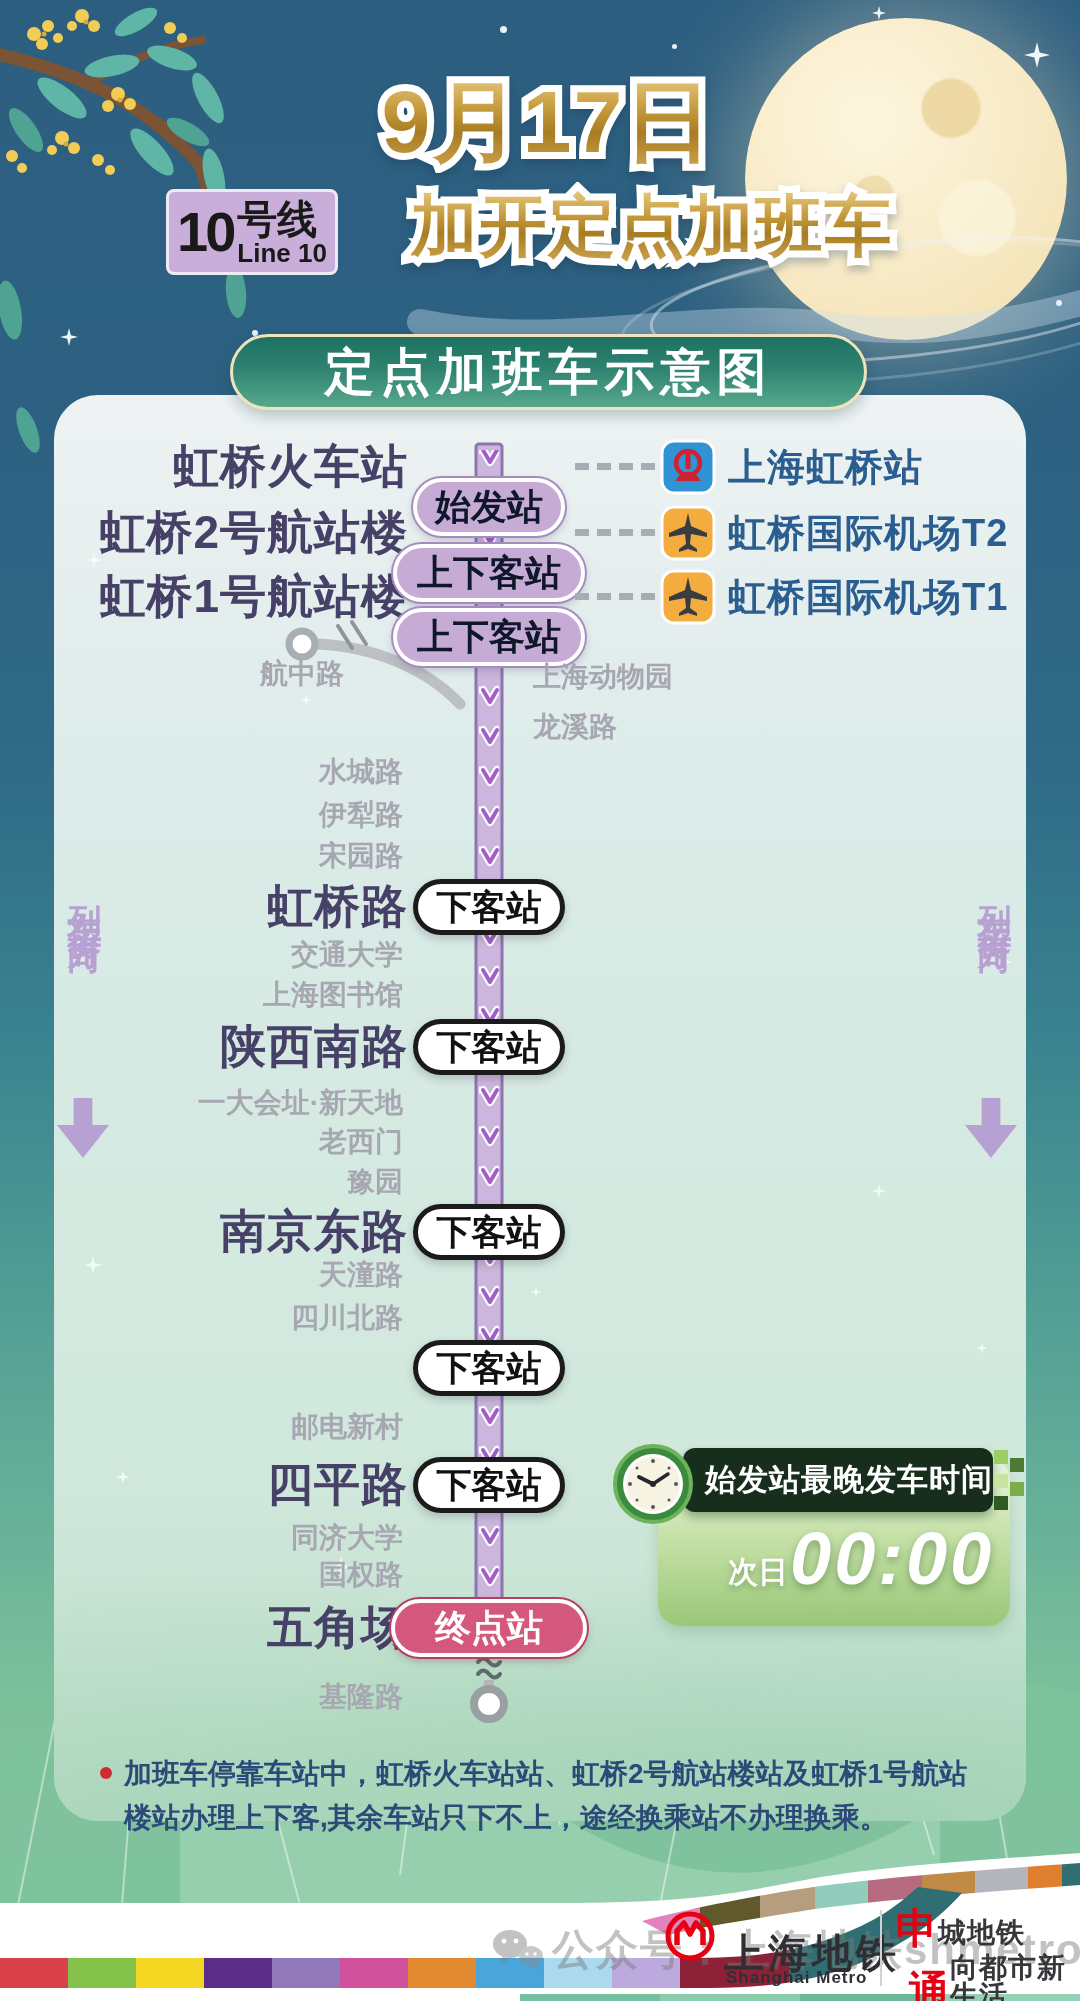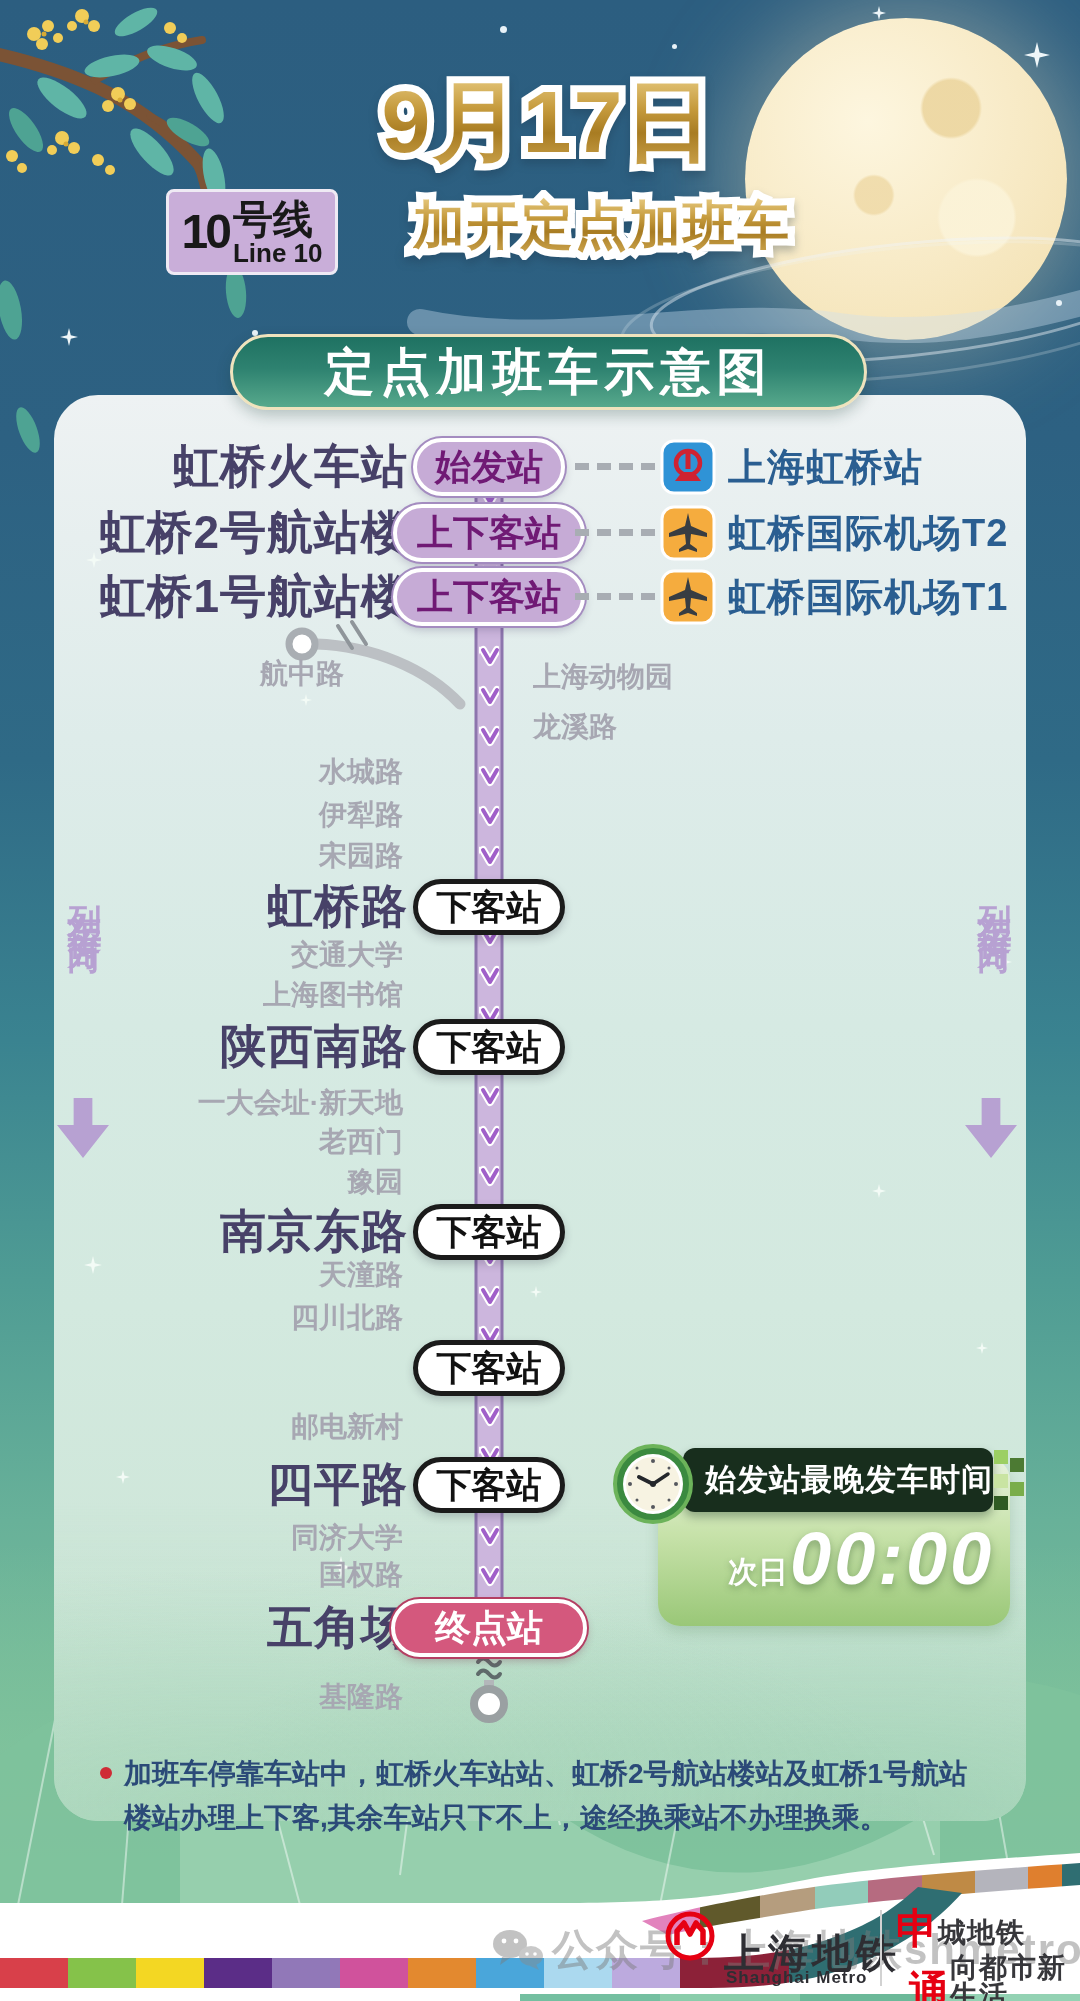--- a/index.html
+++ b/index.html
@@ -17,31 +17,31 @@
       radial-gradient(circle at 72% 62%, rgba(251,243,216,.9) 0 12%, rgba(251,243,216,0) 13%),
       radial-gradient(circle at 38% 32%, #fdf6df 0%, #f8ebc8 48%, #f2dfae 100%);
     box-shadow:0 0 90px 20px rgba(247,233,196,.35);}
   .sky-svg,.diagram-svg{position:absolute;left:0;top:0;pointer-events:none;}
   .dot-star{position:absolute;border-radius:50%;background:#e8f2f8;}
   .sparkle{position:absolute;background:#eef6f9;clip-path:polygon(50% 0,60% 40%,100% 50%,60% 60%,50% 100%,40% 60%,0 50%,40% 40%);}
   .sparkle.mint{background:#f3fbf6;}
   
   .line-badge{position:absolute;left:166px;top:189px;width:172px;height:86px;background:#c9aed9;
     border:3px solid #efeaf4;border-radius:8px;display:flex;align-items:center;justify-content:center;color:#191919;}
-  .line-badge .num{font-size:48px;font-weight:800;letter-spacing:-3px;line-height:1;}
+  .line-badge .num{font-size:56px;font-weight:800;letter-spacing:-3px;line-height:1;}
   .line-badge .col{display:flex;flex-direction:column;align-items:flex-start;margin-left:4px;text-align:center;}
   .line-badge .suffix{font-size:40px;font-weight:800;line-height:1.05;}
   .line-badge .en{font-size:26px;font-weight:800;line-height:1;}
   
   .title-line{position:absolute;white-space:nowrap;font-weight:900;transform:translate(-50%,-50%);}
   .title-line .outline{position:absolute;left:0;top:0;color:#fff;-webkit-text-stroke:14px #ffffff;filter:drop-shadow(0 5px 4px rgba(25,50,70,.30));}
   .title-line .fill{position:relative;background:linear-gradient(180deg,#e9cd84 0%,#c59a3c 38%,#a87c22 62%,#cda54e 100%);
     -webkit-background-clip:text;background-clip:text;color:transparent;}
   .t1{left:548px;top:122px;font-size:88px;letter-spacing:2px;}
-  .t2{left:602px;top:226px;font-size:52px;letter-spacing:2px;}
+  .t2{left:652px;top:226px;font-size:67px;letter-spacing:2px;}
   
   .banner{position:absolute;left:230px;top:334px;width:637px;height:76px;border-radius:40px;
     background:linear-gradient(180deg,#1f7262 0%,#2e8270 45%,#57a98c 100%);
     border:3px solid #efe3bd;display:flex;align-items:center;justify-content:center;
     color:#fff;font-size:50px;font-weight:900;letter-spacing:6px;box-shadow:0 6px 14px rgba(20,60,50,.25);}
   
   .panel{position:absolute;left:54px;top:395px;width:972px;height:1426px;border-radius:44px;
     background:linear-gradient(180deg,#eef2f3 0%,#e7efef 10%,#deecea 24%,#d6eae3 44%,#d3e9df 64%,#cfe7da 80%,#cbe5d5 100%);}
   .panel::after{content:'';position:absolute;left:0;right:0;bottom:0;height:320px;border-radius:0 0 44px 44px;
     background:
@@ -50,21 +50,21 @@
       linear-gradient(180deg, transparent, rgba(165,212,182,.40));}
   
   .st-name{position:absolute;right:672px;transform:translateY(-50%);white-space:nowrap;
     font-size:46px;font-weight:900;color:#474168;letter-spacing:1px;}
   .minor{position:absolute;transform:translateY(-50%);white-space:nowrap;font-size:28px;font-weight:600;color:#a7a7b2;}
   .minor.r{right:677px;}
   .minor.l{left:533px;}
   .minor.c{left:302px;transform:translate(-50%,-50%);}
   .badge{position:absolute;left:489px;transform:translate(-50%,-50%);display:flex;align-items:center;justify-content:center;
     border-radius:32px;white-space:nowrap;font-weight:900;}
-  .b-origin{width:152px;height:58px;background:#c6abd6;border:4px solid #fff;box-shadow:0 0 0 2px #a48cc0,0 4px 8px rgba(60,50,90,.25);color:#701a75;font-size:36px;}
+  .b-origin{width:152px;height:58px;background:#c6abd6;border:4px solid #fff;box-shadow:0 0 0 2px #a48cc0,0 4px 8px rgba(60,50,90,.25);color:#0f172a;font-size:36px;margin-top:40px;}
   .b-wide{width:192px;}
   .b-alight{width:152px;height:56px;background:#fff;border:5px solid #1b1b1b;color:#111;font-size:35px;box-shadow:0 4px 8px rgba(40,40,60,.22);}
   .b-term{width:196px;height:58px;background:#d4587d;border:4px solid #fff;box-shadow:0 0 0 2px #b43f63,0 4px 8px rgba(120,40,70,.3);color:#fff;font-size:36px;}
   
   .dash{position:absolute;width:80px;border-top:7px dashed #a8adb3;}
   .hub-icon{position:absolute;width:56px;height:56px;}
   .hub-label{position:absolute;transform:translateY(-50%);white-space:nowrap;font-size:38px;font-weight:900;color:#2a5e91;letter-spacing:1px;}
   
   .dir-text{position:absolute;writing-mode:vertical-rl;text-orientation:upright;letter-spacing:7px;
     font-size:34px;font-weight:800;color:#b7a1d2;}

